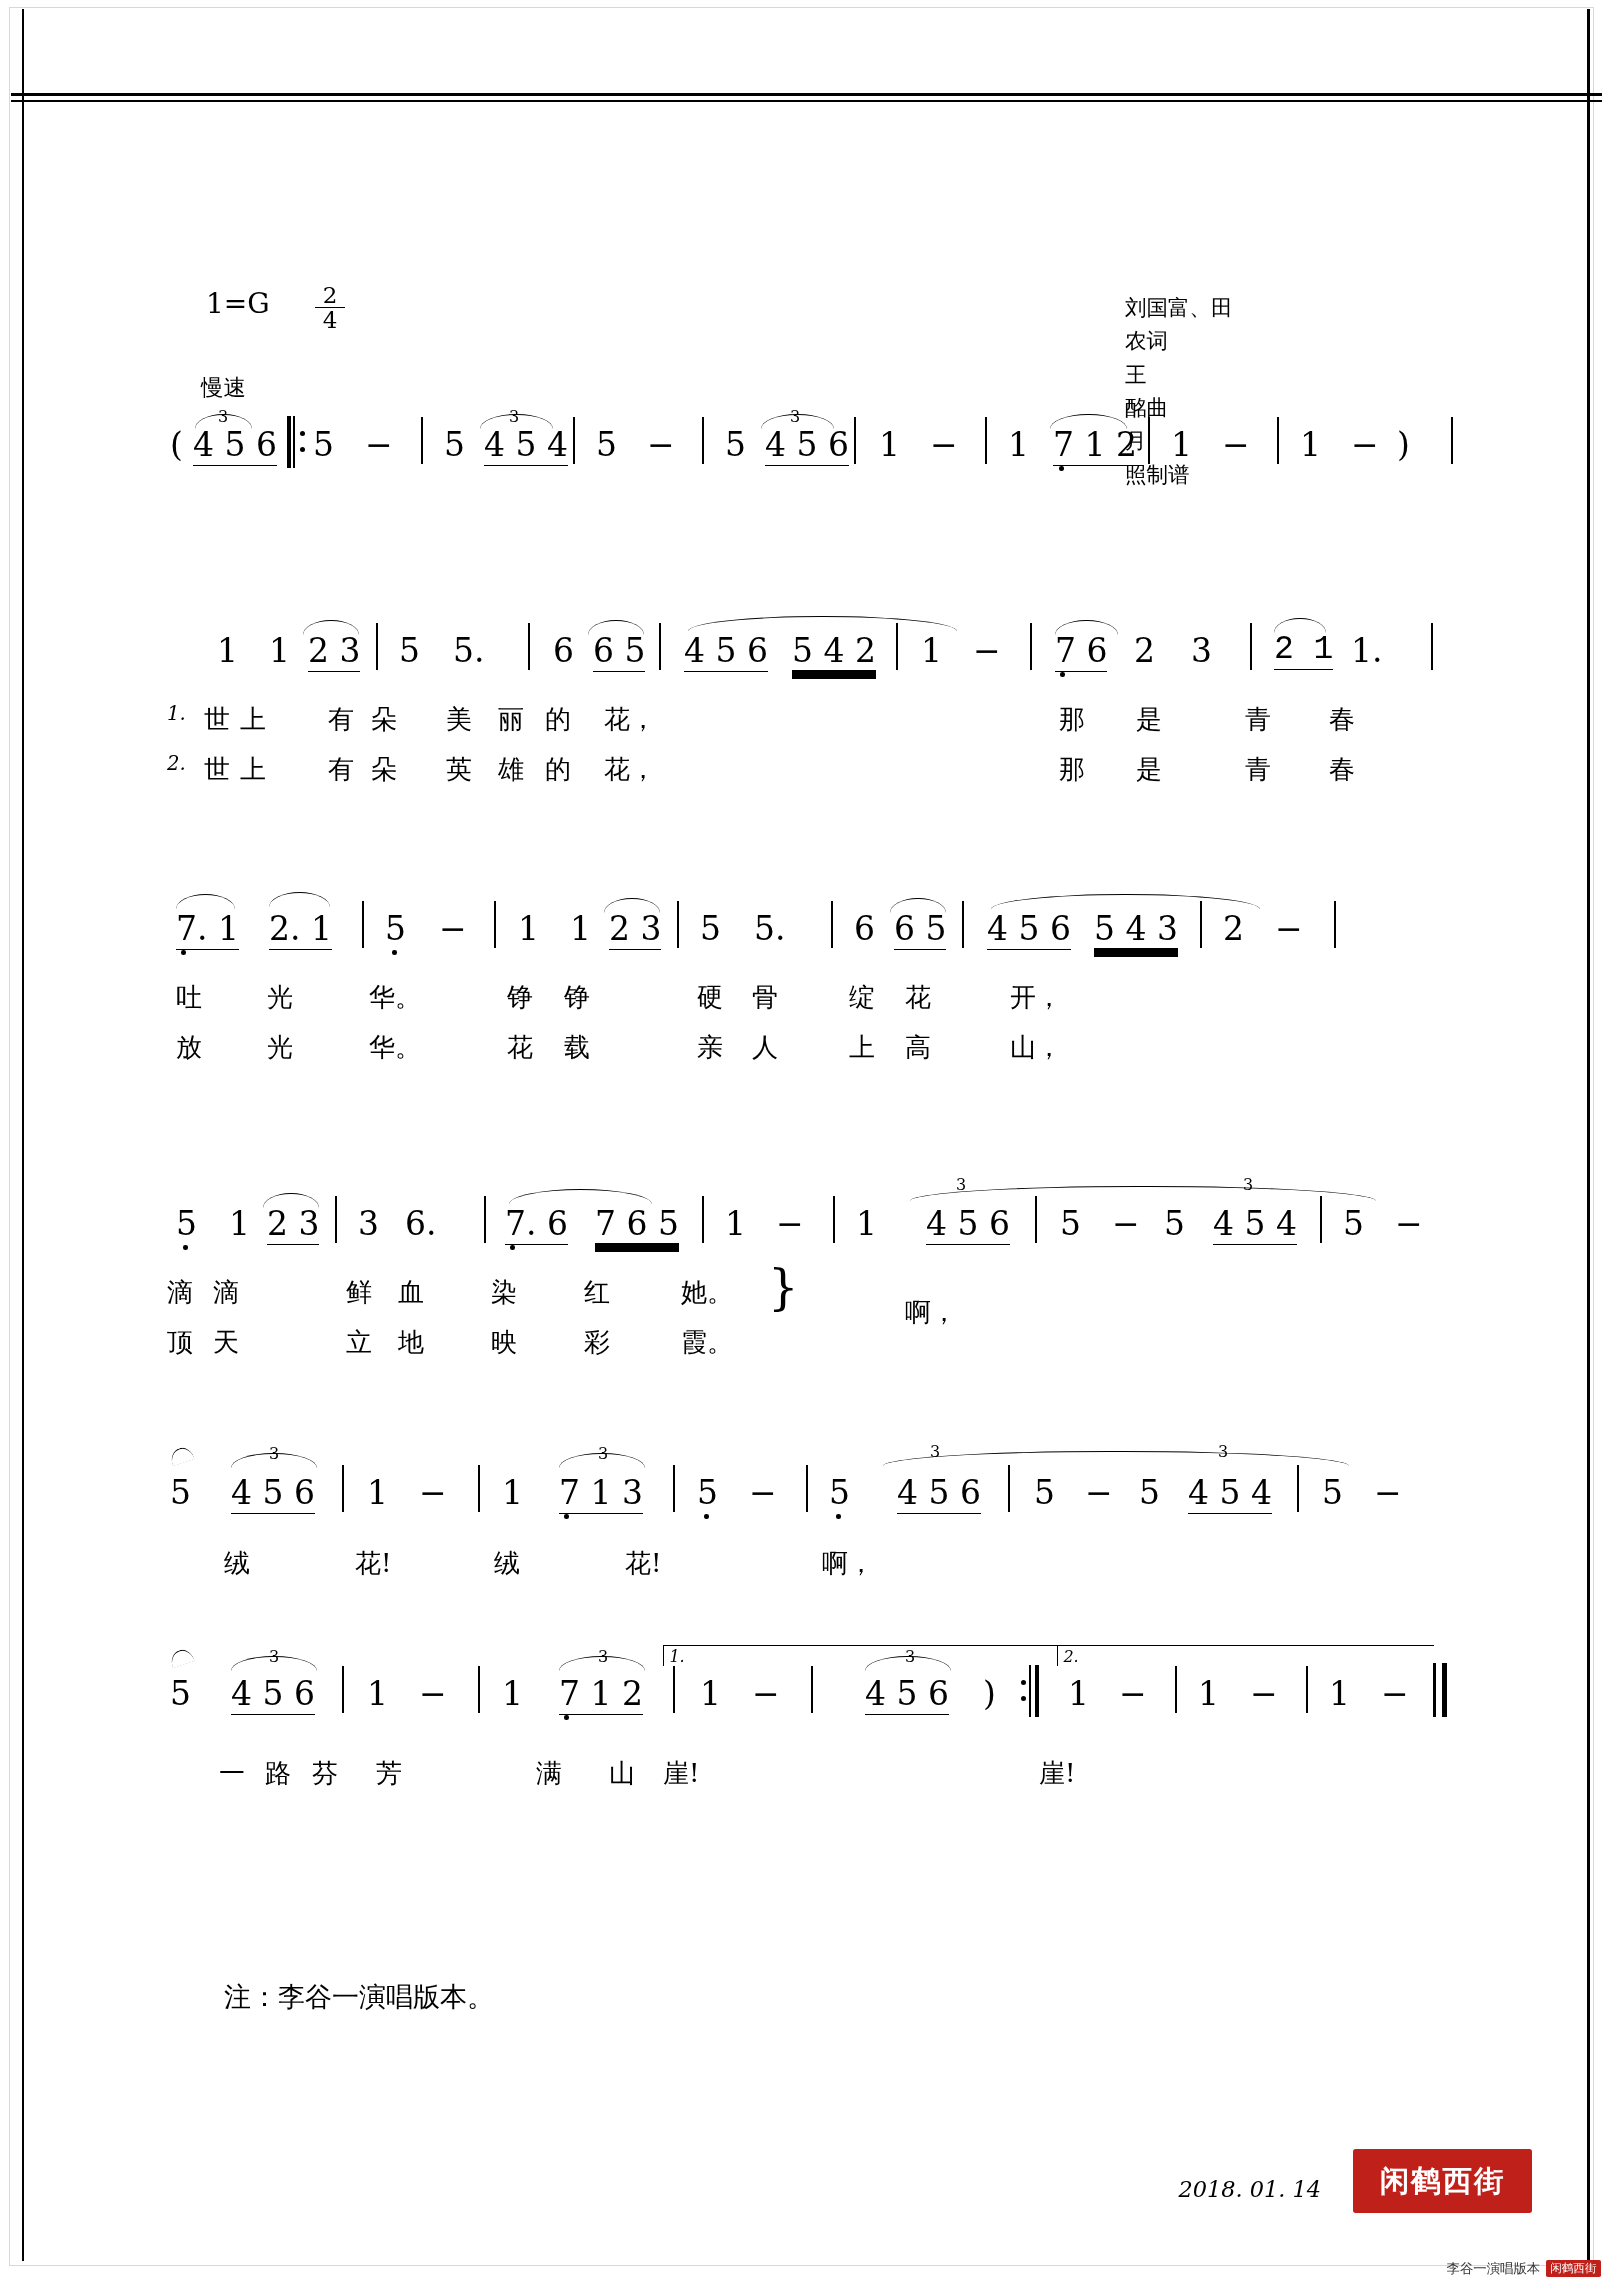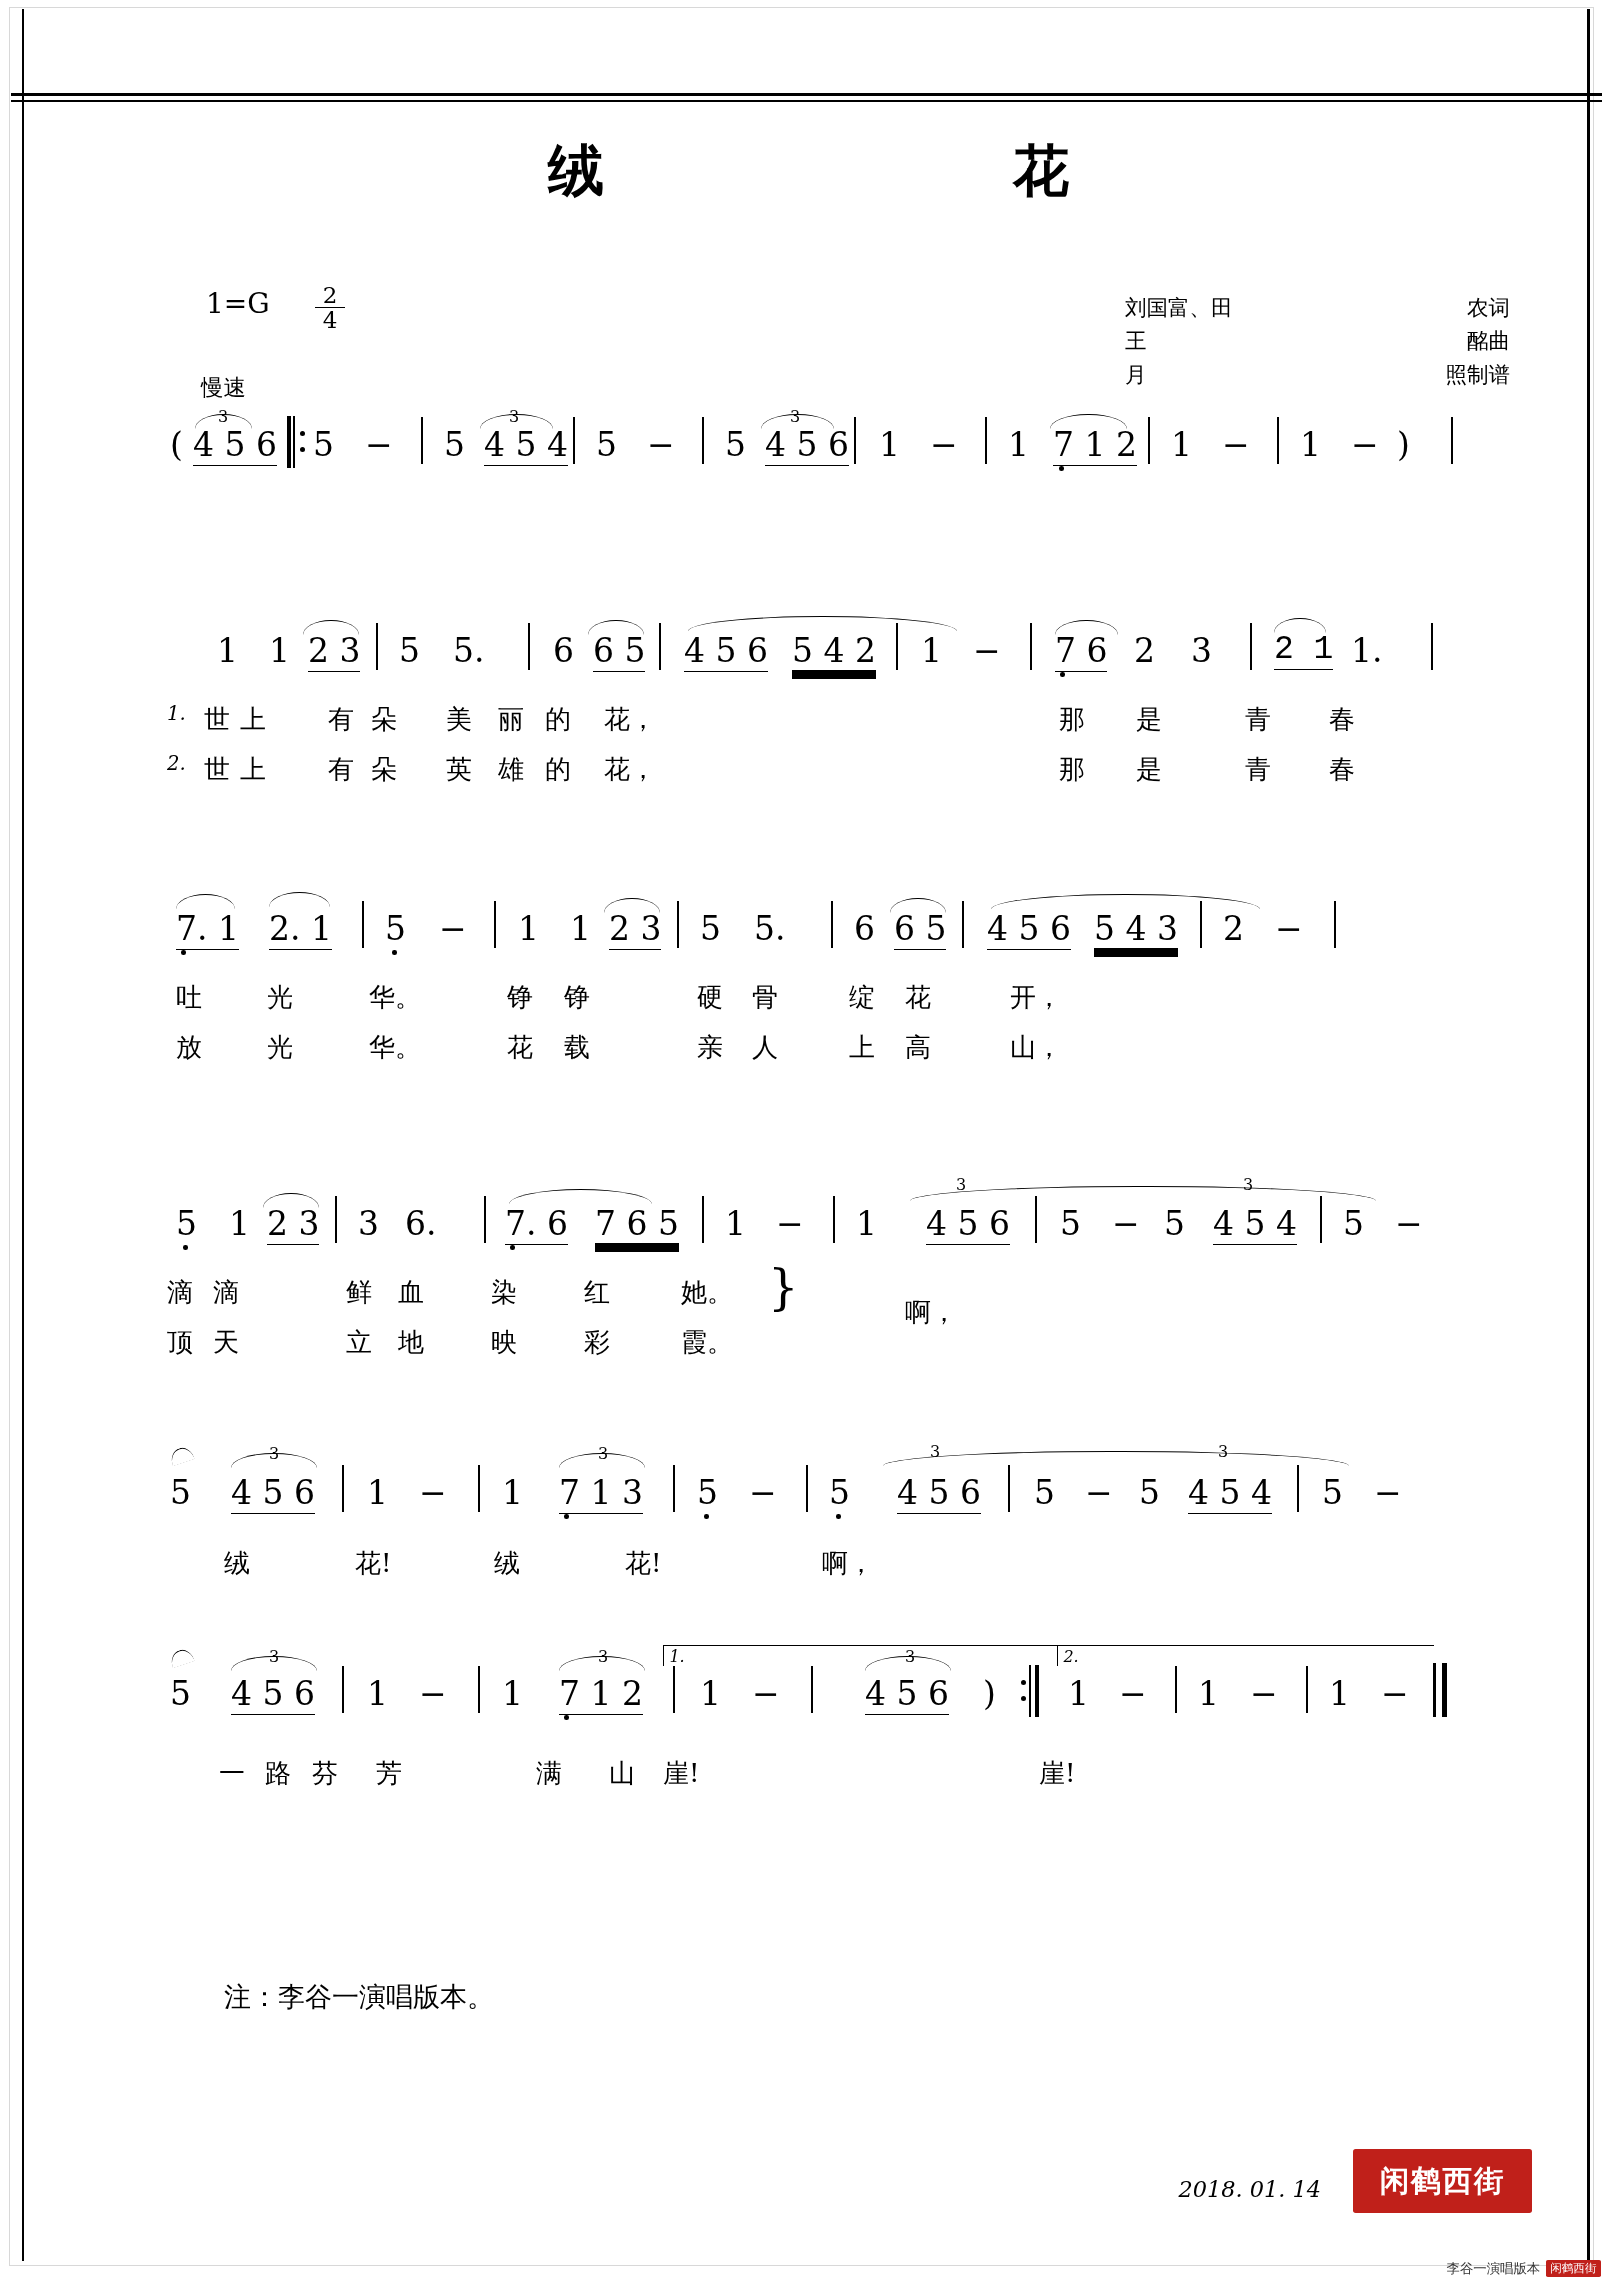--- a/index.html
+++ b/index.html
@@ -43,21 +43,21 @@
   }
   .meter{
     position:absolute;left:315px;top:283px;font-size:23px;text-align:center;width:30px;
     font-family:"DejaVu Serif", serif;line-height:1.05;
   }
   .meter .num{display:block;border-bottom:1.8px solid #000;}
   .credits{
     position:absolute;right:107px;top:291px;width:385px;font-size:21.5px;
     font-family:"DejaVu Serif", serif;line-height:1.55;
   }
-  .credits .row{display:flex;justify-content:space-between;}
+  .credits .row{display:flex;justify-content:flex-end;flex-direction:column;}
   .credits .row span{white-space:pre;}
   .tempo{
     position:absolute;left:201px;top:372px;font-size:22.4px;font-family:"DejaVu Serif", serif;
   }
 
   
   .system{position:absolute;left:0;width:1617px;}
   .notes{
     position:relative;height:66px;
     font-family:"DejaVu Serif", serif;font-size:33px;
@@ -113,21 +113,20 @@
 <body>
 
 <div class="page">
 
   <div class="scan-edge"></div>
   <div class="left-rule"></div>
   <div class="right-rule"></div>
   <div class="top-rule"></div>
   <div class="top-rule2"></div>
 
-  <div class="title">绒　　花</div>
 
   <div class="keysig">1=G</div>
   <div class="meter">
     <span class="num">2</span>
     <span>4</span>
   </div>
 
   <div class="credits">
     <div class="row">
       <span>刘国富、田</span>

